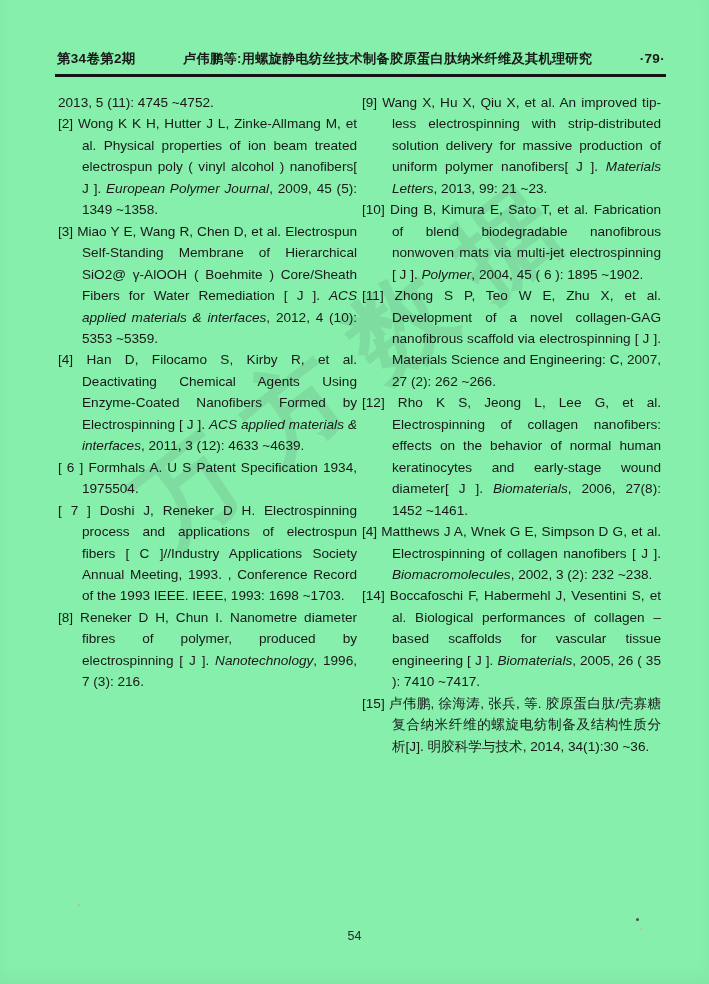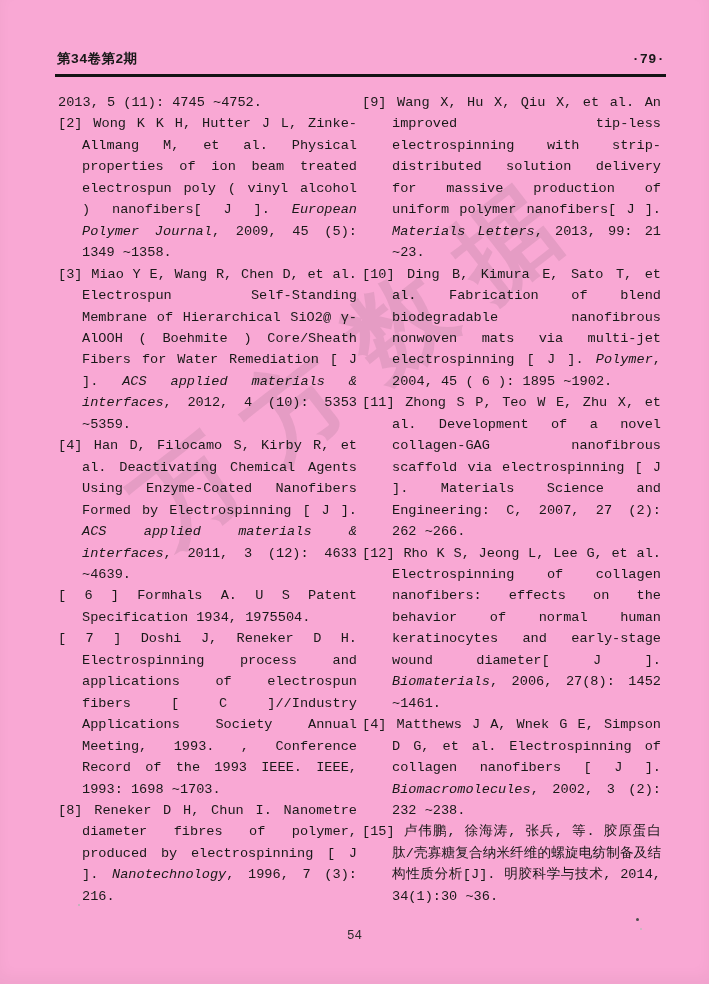--- a/index.html
+++ b/index.html
@@ -1,20 +1,20 @@
 <!DOCTYPE html>
 <html><head>
 <meta charset="utf-8">
 <style>
   html,body { margin:0; padding:0; background:#ffffff; }
   .page {
     position:relative; width:709px; height:984px; overflow:hidden;
-    background:#f9a8d4;
+    background:#86efac;
     box-shadow: inset 0 -8px 14px rgba(0,0,0,0.035);
-    font-family:Liberation Mono, monospace;
+    font-family:Liberation Sans, sans-serif;
     color:#191919;
   }
   .header {
     position:absolute; top:50px; left:57px; width:608px;
     display:flex; justify-content:space-between; align-items:baseline;
     font-size:13.5px; font-weight:bold; letter-spacing:0.3px;
     white-space:nowrap;
   }
   .header .center { font-size:13.2px; }
   .header-rule {
@@ -47,20 +47,21 @@
   .speck-b { left:640px; top:928px; width:2px; height:2px; background:#bbb; }
   .speck-c { left:78px;  top:904px; width:2px; height:2px; background:#b5b5b5; }
 </style>
 </head>
 <body>
 
 <div class="page">
 
   <div class="header">
     <span class="left">第34卷第2期</span>
+    <span class="center">卢伟鹏等:用螺旋静电纺丝技术制备胶原蛋白肽纳米纤维及其机理研究</span>
     <span class="right">·79·</span>
   </div>
   <div class="header-rule"></div>
 
   <div class="watermark">万方数据</div>
 
   <div class="columns">
     <div class="col col-left">
         <div class="ref"><span>2013, 5 (11): 4745 ~4752.</span></div>
         <div class="ref"><span class="refnum">[2] </span><span>Wong K K H, Hutter J L, Zinke-Allmang M, et al. Physical properties of ion beam treated electrospun poly ( vinyl alcohol ) nanofibers[ J ]. </span><span class="it">European Polymer Journal</span><span>, 2009, 45 (5): 1349 ~1358.</span></div>
@@ -69,20 +70,21 @@
         <div class="ref"><span class="refnum">[ 6 ] </span><span>Formhals A. U S Patent Specification 1934, 1975504.</span></div>
         <div class="ref"><span class="refnum">[ 7 ] </span><span>Doshi J, Reneker D H. Electrospinning process and applications of electrospun fibers [ C ]//Industry Applications Society Annual Meeting, 1993. , Conference Record of the 1993 IEEE. IEEE, 1993: 1698 ~1703.</span></div>
         <div class="ref"><span class="refnum">[8] </span><span>Reneker D H, Chun I. Nanometre diameter fibres of polymer, produced by electrospinning [ J ]. </span><span class="it">Nanotechnology</span><span>, 1996, 7 (3): 216.</span></div>
       </div>
     <div class="col col-right">
         <div class="ref"><span class="refnum">[9] </span><span>Wang X, Hu X, Qiu X, et al. An improved tip-less electrospinning with strip-distributed solution delivery for massive production of uniform polymer nanofibers[ J ]. </span><span class="it">Materials Letters</span><span>, 2013, 99: 21 ~23.</span></div>
         <div class="ref"><span class="refnum">[10] </span><span>Ding B, Kimura E, Sato T, et al. Fabrication of blend biodegradable nanofibrous nonwoven mats via multi-jet electrospinning [ J ]. </span><span class="it">Polymer</span><span>, 2004, 45 ( 6 ): 1895 ~1902.</span></div>
         <div class="ref"><span class="refnum">[11] </span><span>Zhong S P, Teo W E, Zhu X, et al. Development of a novel collagen-GAG nanofibrous scaffold via electrospinning [ J ]. Materials Science and Engineering: C, 2007, 27 (2): 262 ~266.</span></div>
         <div class="ref"><span class="refnum">[12] </span><span>Rho K S, Jeong L, Lee G, et al. Electrospinning of collagen nanofibers: effects on the behavior of normal human keratinocytes and early-stage wound diameter[ J ]. </span><span class="it">Biomaterials</span><span>, 2006, 27(8): 1452 ~1461.</span></div>
         <div class="ref"><span class="refnum">[4] </span><span>Matthews J A, Wnek G E, Simpson D G, et al. Electrospinning of collagen nanofibers [ J ]. </span><span class="it">Biomacromolecules</span><span>, 2002, 3 (2): 232 ~238.</span></div>
+        <div class="ref"><span class="refnum">[14] </span><span>Boccafoschi F, Habermehl J, Vesentini S, et al. Biological performances of collagen – based scaffolds for vascular tissue engineering [ J ]. </span><span class="it">Biomaterials</span><span>, 2005, 26 ( 35 ): 7410 ~7417.</span></div>
         <div class="ref"><span class="refnum">[15] </span><span>卢伟鹏, 徐海涛, 张兵, 等. 胶原蛋白肽/壳寡糖复合纳米纤维的螺旋电纺制备及结构性质分析[J]. 明胶科学与技术, 2014, 34(1):30 ~36.</span></div>
       </div>
   </div>
 
   <div class="speck speck-a"></div>
   <div class="speck speck-b"></div>
   <div class="speck speck-c"></div>
 
   <div class="footer">
     <span>54</span>

